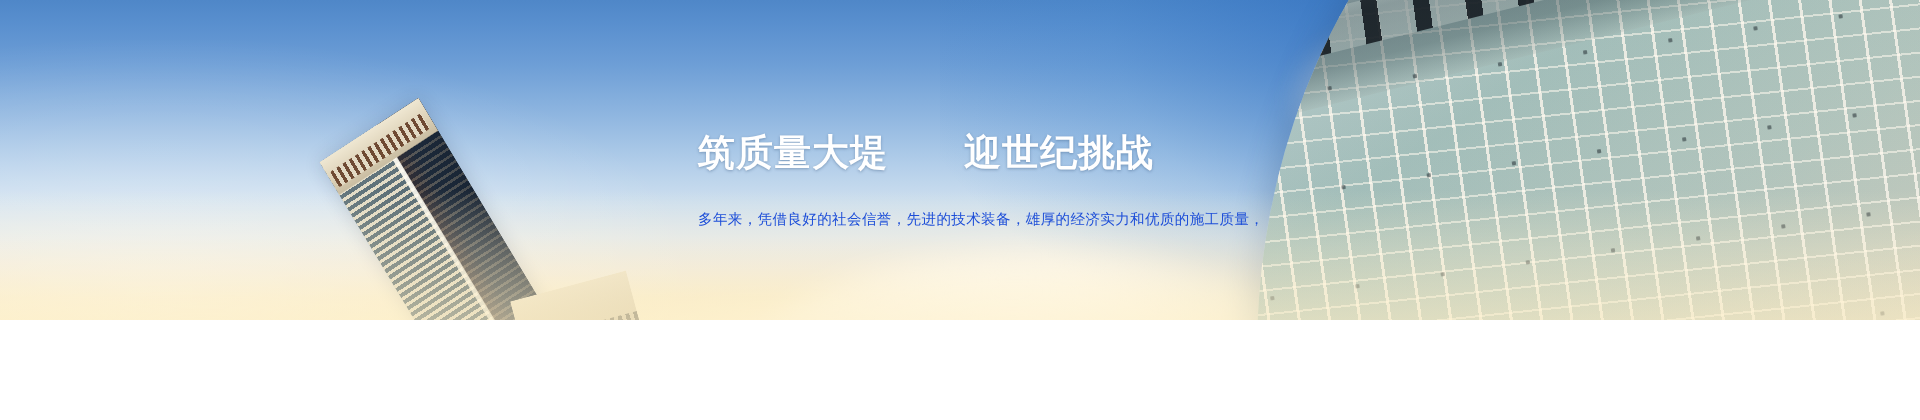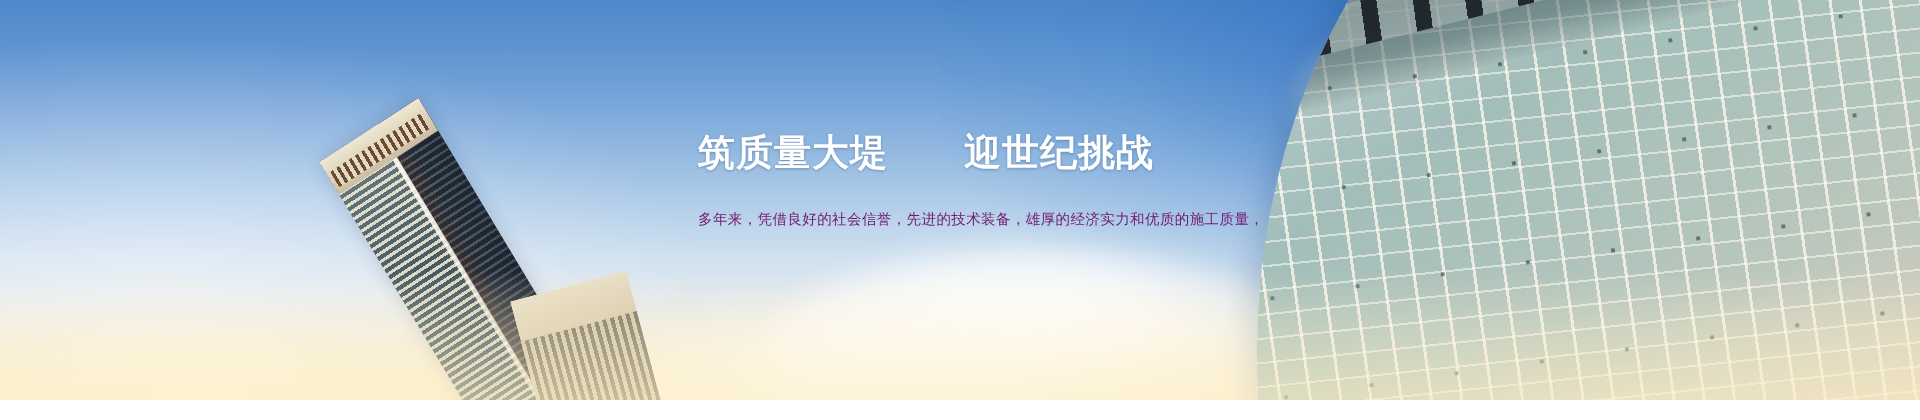--- a/index.html
+++ b/index.html
@@ -3,21 +3,21 @@
 <meta charset="utf-8">
 <style>
   html, body {
     margin: 0;
     padding: 0;
     background: #ffffff;
   }
   .banner {
     position: relative;
     width: 1920px;
-    height: 400px;
+    height: 320px;
     overflow: hidden;
     font-family: "Liberation Sans", "DejaVu Sans", sans-serif;
   }
 
   
   .sky {
     position: absolute;
     inset: 0;
     background:
       linear-gradient(to bottom,
@@ -327,21 +327,21 @@
     color: #ffffff;
     font-size: 37px;
     line-height: 46px;
     font-weight: bold;
     letter-spacing: 1px;
     white-space: pre;
     text-shadow: 0 1px 3px rgba(30,60,100,0.35);
   }
   .subcopy {
     margin: 30px 0 0 0;
-    color: #701a75;
+    color: #1d4ed8;
     font-size: 14.5px;
     line-height: 26px;
     letter-spacing: 0.4px;
   }
   .subcopy-line { display: block; }
 </style>
 </head>
 <body>
 
 <div class="banner">

